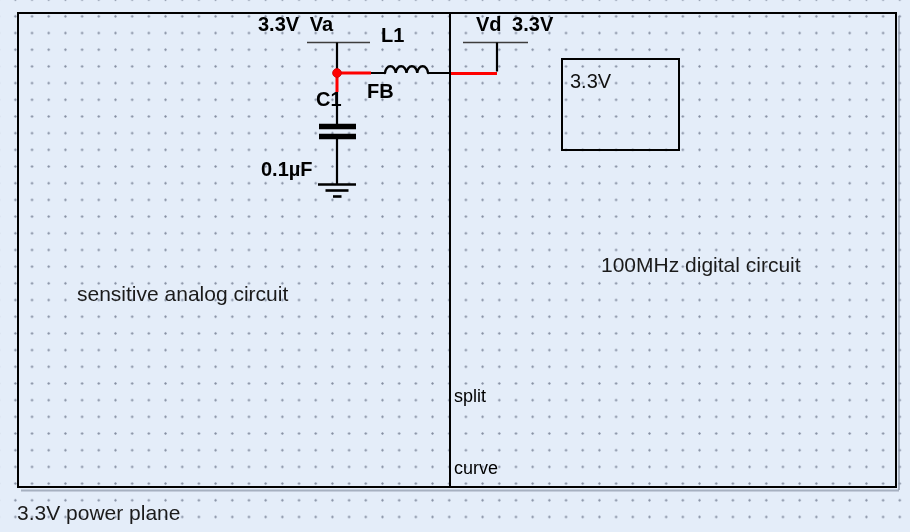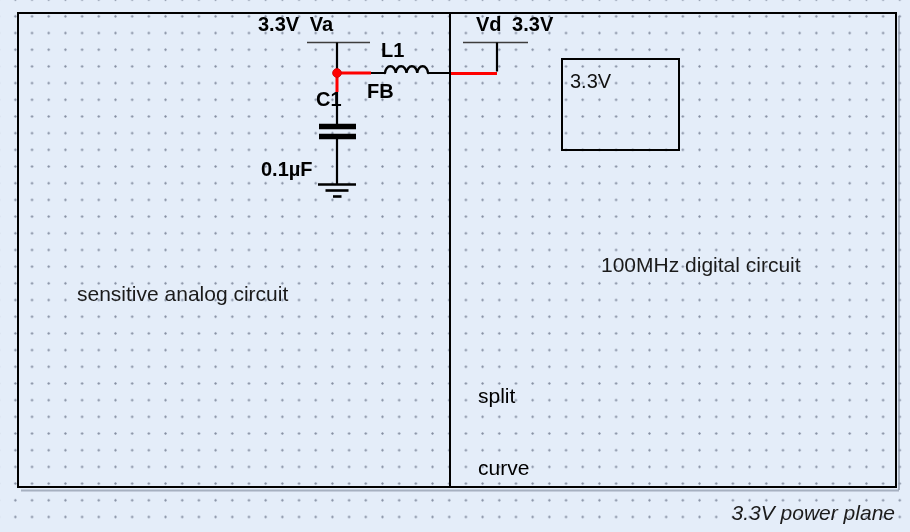--- a/index.html
+++ b/index.html
@@ -11,37 +11,37 @@
     background-size:16.7px 16.7px;
     background-position:7px 8px;
     font-family:"Liberation Sans","DejaVu Sans",sans-serif;
     overflow:hidden;
   }
   .layer { position:absolute; left:0; top:0; }
   .lbl { position:absolute; color:#000; white-space:pre; line-height:1.1; }
   .bold { font-weight:bold; font-size:20px; }
   .rail-lbl { word-spacing:5px;text-align:right; }
   .section { font-size:21px; color:#1b1b1b; }
-  .small { font-size:21px;margin-left:24px; }
+  .small { font-size:18px; }
   .split-block { line-height:24px; }
   .regulator-box {
     position:absolute;
     left:561px; top:58px;
     width:108px; height:75px;
     border:2px solid #000;
     padding:8px 0 6px 7px;
     font-size:20px; line-height:27px;
     color:#111;
     background:transparent;
   }
   .plane-caption {
     position:absolute;
     left:17px; top:501px; width:878px;
-    text-align:right;
-    font-size:21px; color:#1b1b1b;font-style:italic;
+    text-align:left;
+    font-size:21px; color:#1b1b1b;
   }
 </style>
 </head>
 <body>
 
 <div class="stage">
 
   <svg class="layer" width="910" height="532" viewBox="0 0 910 532">
 
     <line x1="21" y1="490.5" x2="899" y2="490.5" stroke="rgba(140,150,168,0.7)" stroke-width="2"></line>
@@ -69,21 +69,21 @@
       <line x1="318" y1="184.5" x2="356" y2="184.5" stroke="#000000" stroke-width="2.6"></line>
       <line x1="325.5" y1="190.5" x2="348.5" y2="190.5" stroke="#000000" stroke-width="2.6"></line>
       <line x1="333" y1="196.5" x2="341.5" y2="196.5" stroke="#000000" stroke-width="2.6"></line>
     </g>
   </svg>
 
   <div class="lbl bold rail-lbl" style="left:258px; top:13px;">3.3V Va</div>
 
   <div class="lbl bold rail-lbl" style="left:476px; top:13px;">Vd 3.3V</div>
 
-  <div class="lbl bold" style="left:381px; top:39px;">L1</div>
+  <div class="lbl bold" style="left:381px; top:24px;">L1</div>
 
   <div class="lbl bold" style="left:367px; top:80px;">FB</div>
 
   <div class="lbl bold" style="left:316px; top:88px;">C1</div>
 
   <div class="lbl bold" style="left:261px; top:158px;">0.1µF</div>
 
   <div class="regulator-box">
     <div>3.3V</div>
   </div>

